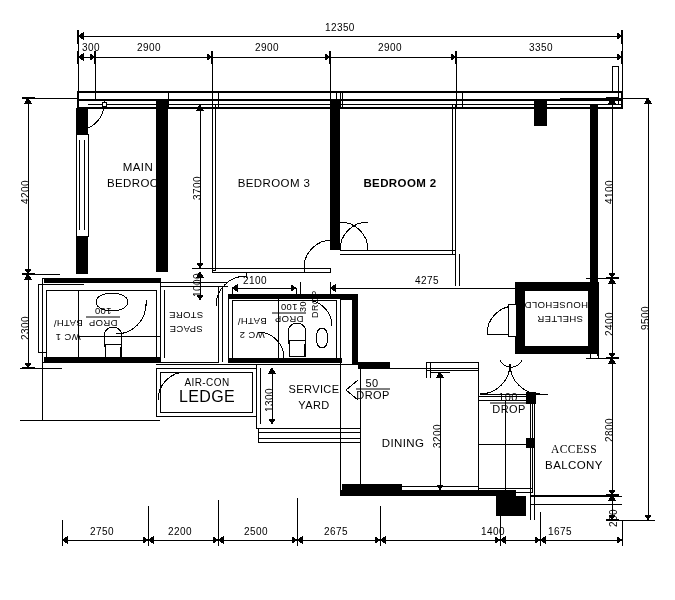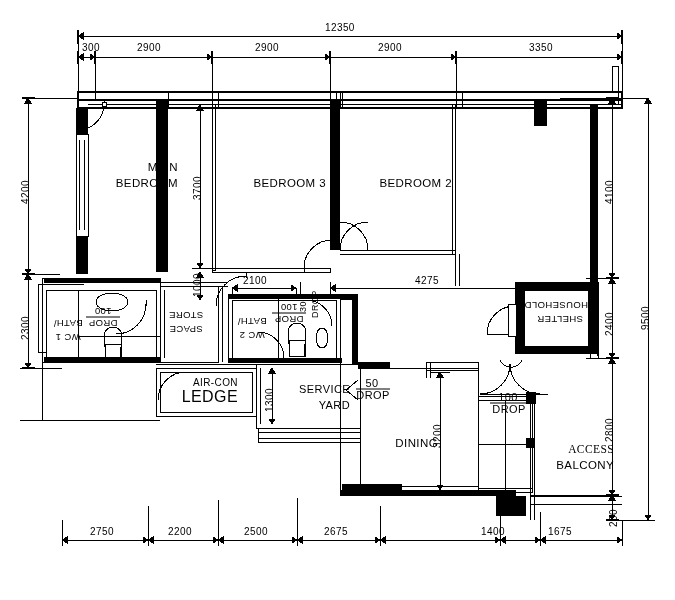--- a/index.html
+++ b/index.html
@@ -1,20 +1,20 @@
 <!DOCTYPE html>
 <html><head>
 <meta charset="utf-8">
 <style>
   html,body{margin:0;padding:0;background:#ffffff;}
   body{width:675px;height:600px;font-family:"Liberation Sans",sans-serif;color:#000;overflow:hidden;}
   #plan{position:relative;width:675px;height:600px;background:#fff;}
   svg{position:absolute;left:0;top:0;}
   .lbl{position:absolute;font-family:"Liberation Sans",sans-serif;color:#000;white-space:nowrap;letter-spacing:.4px;}
-  .room{font-size:11.5px;text-align:right;line-height:14px;}
+  .room{font-size:11.5px;text-align:center;line-height:14px;}
   .dim{font-size:10px;}
   .dimv{font-size:10px;transform:rotate(-90deg);transform-origin:left top;}
   .rot180{font-size:9.5px;transform:rotate(180deg);text-align:center;line-height:11px;}
   .drop{font-size:11px;text-align:center;line-height:10px;}
   .dropv{font-size:9px;transform:rotate(-90deg);transform-origin:left top;}
 </style>
 </head>
 <body>
 
 <div id="plan">
@@ -427,21 +427,21 @@
 <div class="lbl dimv" style="left:192px;top:200px;">3700</div>
 <div class="lbl dimv" style="left:192px;top:297px;">1000</div>
 <div class="lbl dim" style="left:243px;top:275px;">2100</div>
 <div class="lbl dim" style="left:415px;top:275px;">4275</div>
 <div class="lbl dimv" style="left:264px;top:412px;">1300</div>
 <div class="lbl dimv" style="left:432px;top:448px;">3200</div>
 
 <div class="lbl room" style="left:98px;top:160px;width:80px;">MAIN</div>
 <div class="lbl room" style="left:98px;top:176px;width:80px;">BEDROOM</div>
 <div class="lbl room" style="left:222px;top:176px;width:104px;">BEDROOM  3</div>
-<div class="lbl room" style="left:348px;top:176px;width:104px;">BEDROOM  2</div>
+<div class="lbl room" style="left:348px;top:176px;width:104px;font-weight:bold;">BEDROOM  2</div>
 <div class="lbl room" style="left:368px;top:436px;width:70px;">DINING</div>
 <div class="lbl room" style="left:278px;top:382px;width:72px;font-size:11px;">SERVICE</div>
 <div class="lbl room" style="left:278px;top:398px;width:72px;font-size:11px;">YARD</div>
 <div class="lbl room" style="left:176px;top:376px;width:62px;font-size:10px;">AIR-CON</div>
 <div class="lbl room" style="left:176px;top:390px;width:62px;font-size:16px;">LEDGE</div>
 <div class="lbl room" style="left:534px;top:442px;width:80px;font-family:Liberation Serif, serif;">ACCESS</div>
 <div class="lbl room" style="left:534px;top:458px;width:80px;">BALCONY</div>
 
 <div class="lbl rot180" style="left:532px;top:300px;width:56px;">HOUSEHOLD</div>
 <div class="lbl rot180" style="left:532px;top:314px;width:56px;">SHELTER</div>

